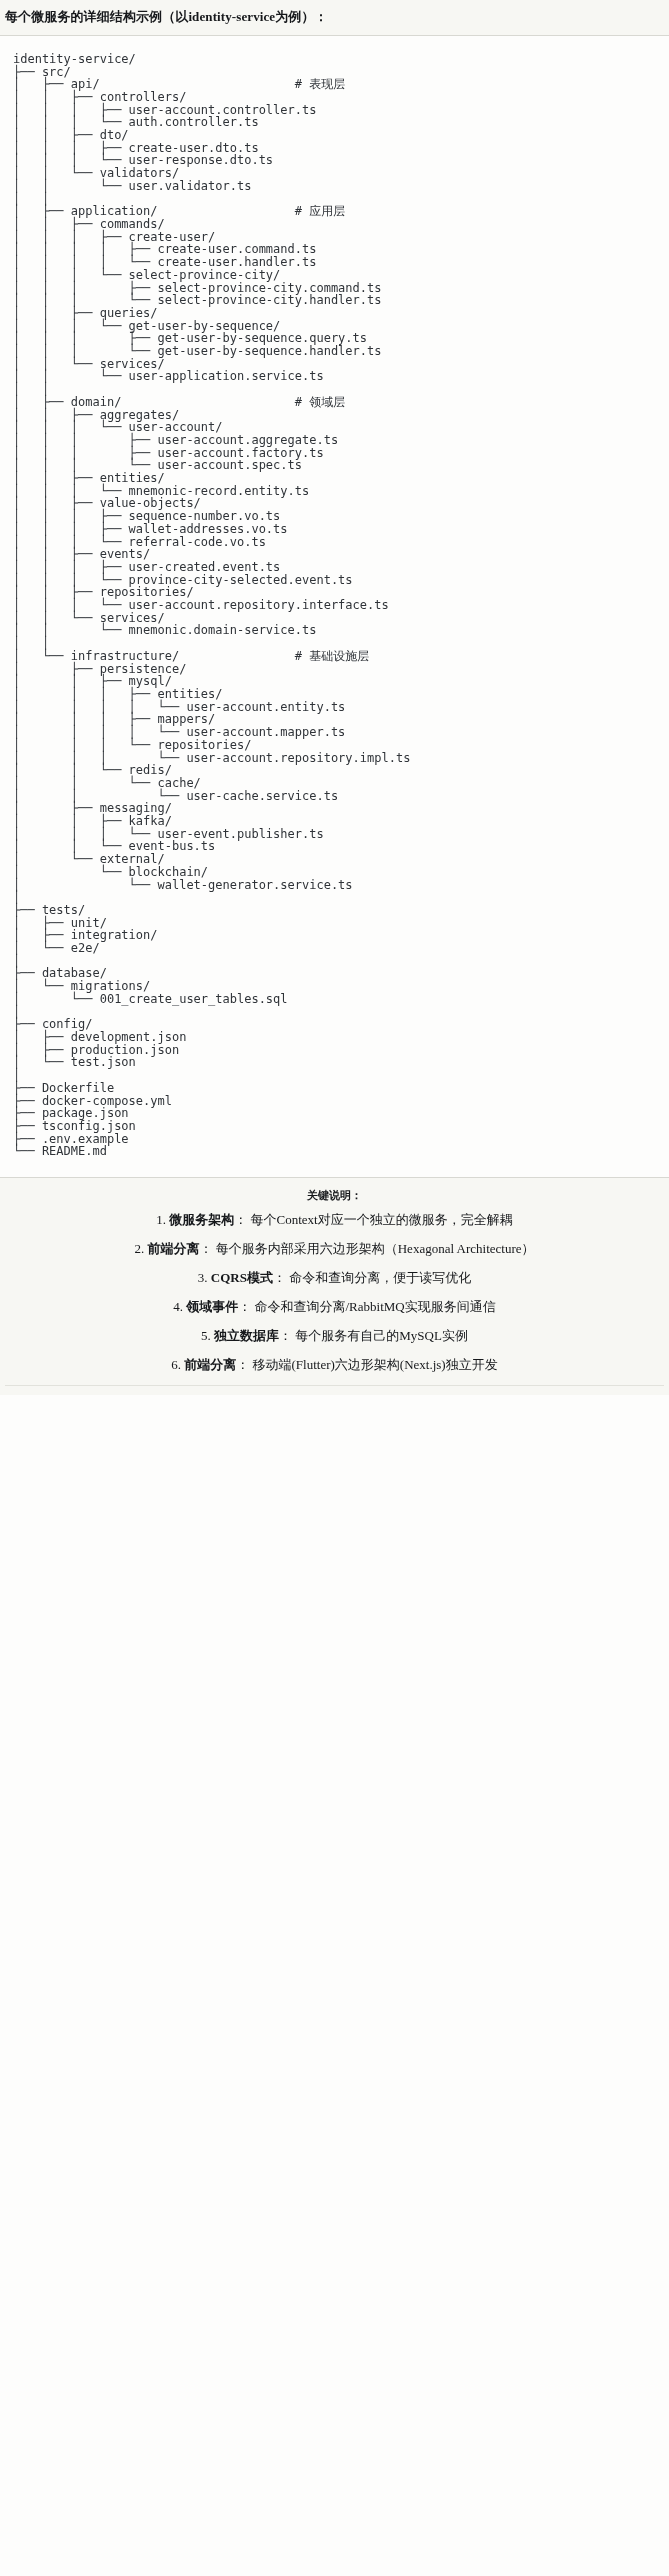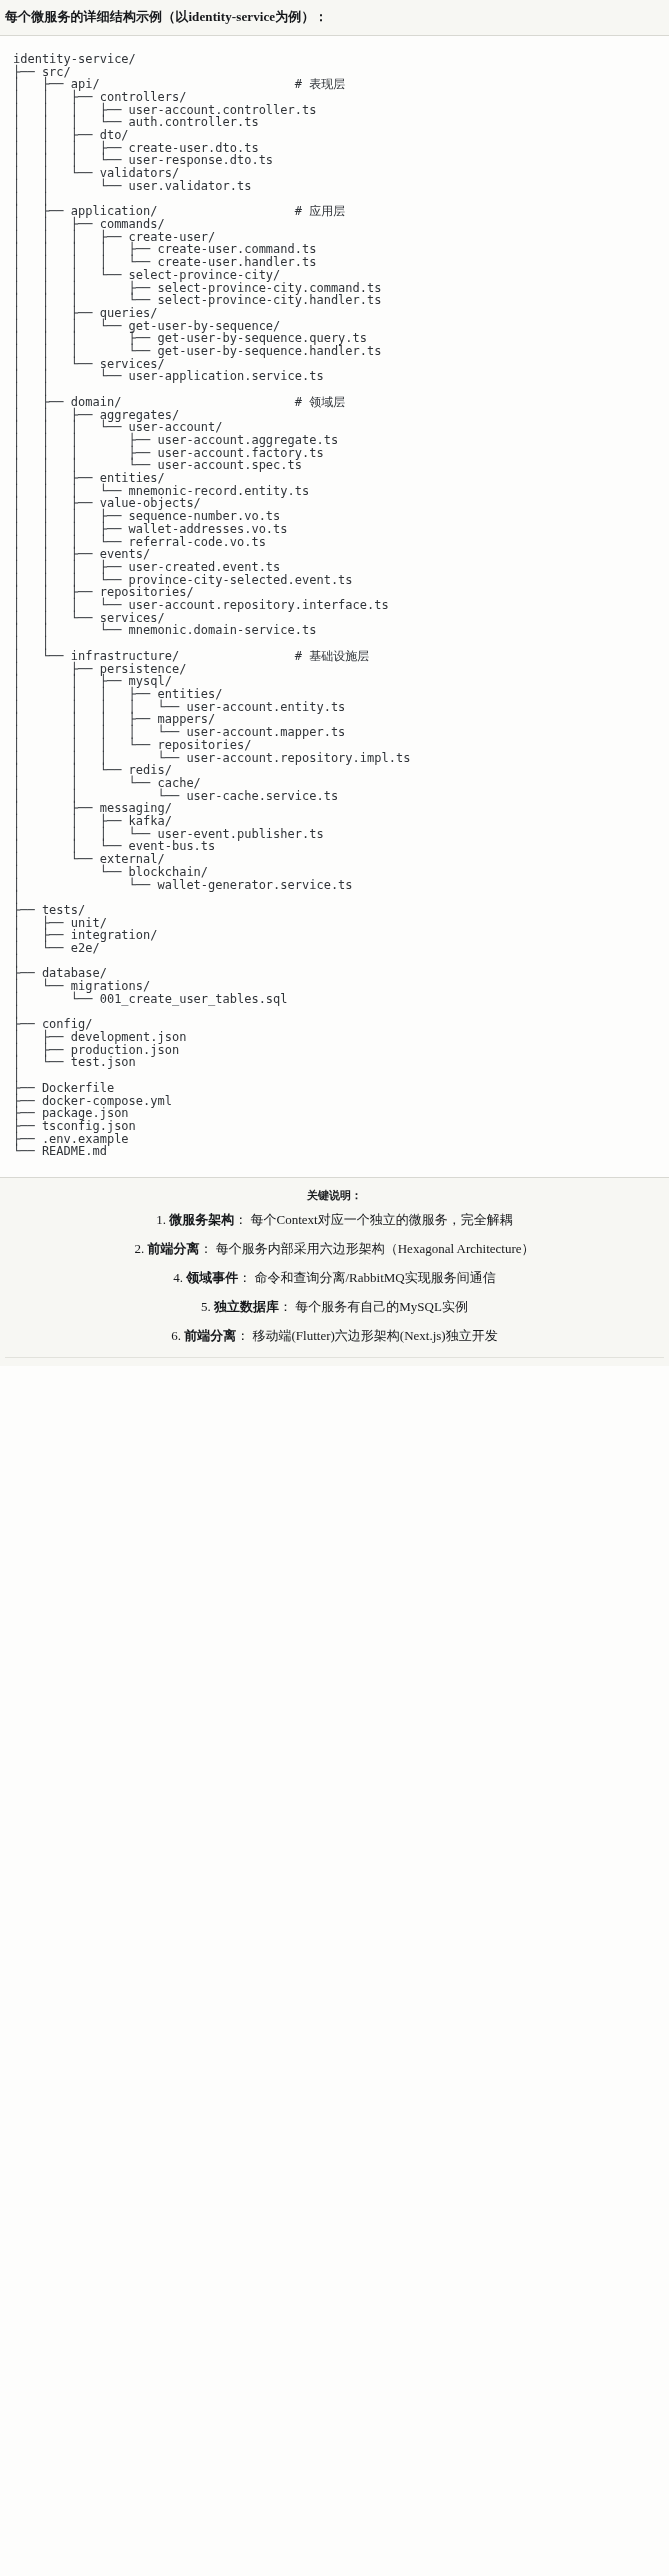--- a/index.html
+++ b/index.html
@@ -196,20 +196,25 @@
         <span class="num">1.</span>
         <span class="term">微服务架构</span><span class="sep">：</span>
         <span class="desc">每个Context对应一个独立的微服务，完全解耦</span>
       </li>
       <li>
         <span class="num">2.</span>
         <span class="term">前端分离</span><span class="sep">：</span>
         <span class="desc">每个服务内部采用六边形架构（Hexagonal Architecture）</span>
       </li>
       <li>
+        <span class="num">3.</span>
+        <span class="term">CQRS模式</span><span class="sep">：</span>
+        <span class="desc">命令和查询分离，便于读写优化</span>
+      </li>
+      <li>
         <span class="num">4.</span>
         <span class="term">领域事件</span><span class="sep">：</span>
         <span class="desc">命令和查询分离/RabbitMQ实现服务间通信</span>
       </li>
       <li>
         <span class="num">5.</span>
         <span class="term">独立数据库</span><span class="sep">：</span>
         <span class="desc">每个服务有自己的MySQL实例</span>
       </li>
       <li>

